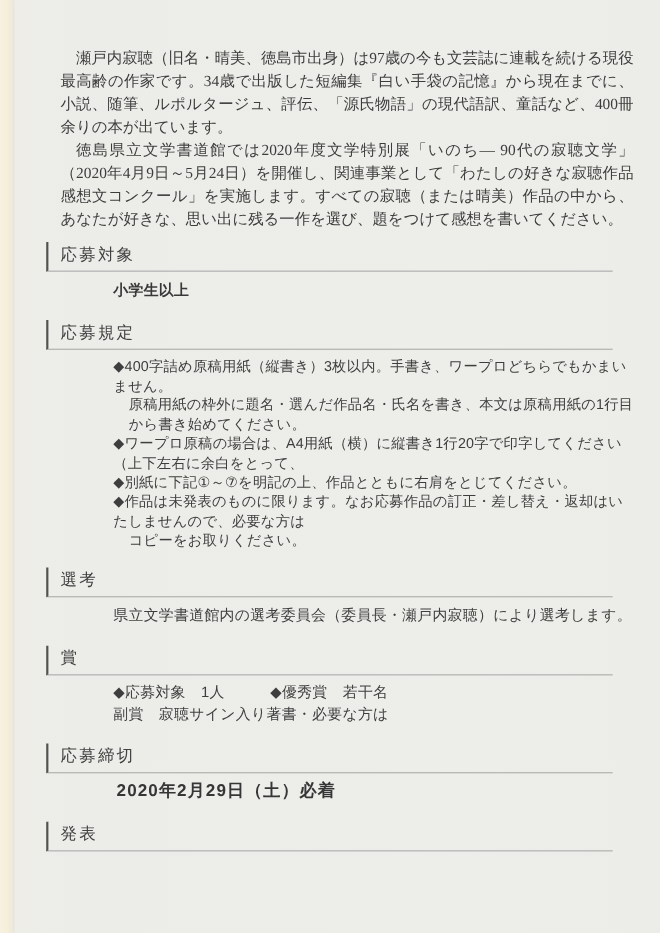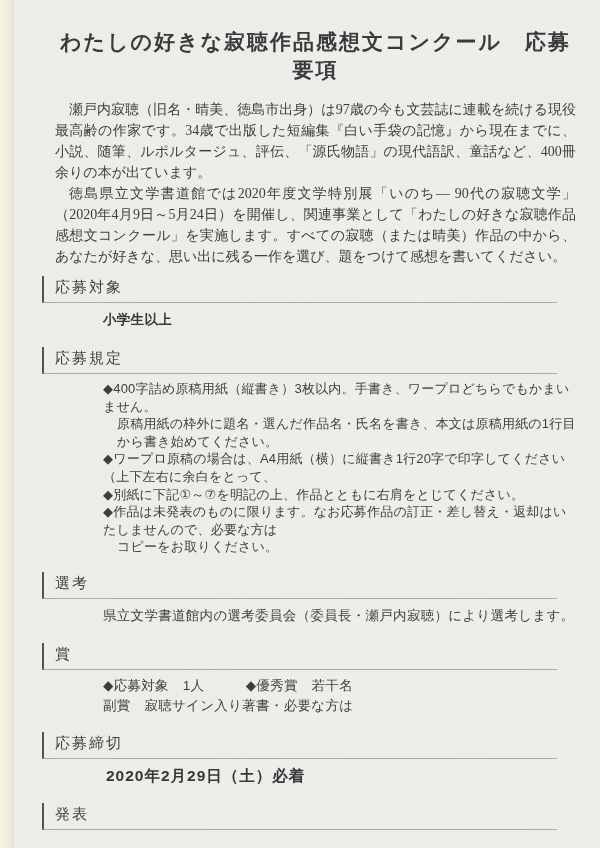--- a/index.html
+++ b/index.html
@@ -60,21 +60,20 @@
   }
 </style>
 </head>
 <body>
 
 <div class="page">
   <div class="scan-edge"></div>
 
   <div class="content">
 
-    <h1 class="title">わたしの好きな寂聴作品感想文コンクール　応募要項</h1>
 
     <p class="intro">瀬戸内寂聴（旧名・晴美、徳島市出身）は97歳の今も文芸誌に連載を続ける現役最高齢の作家です。34歳で出版した短編集『白い手袋の記憶』から現在までに、小説、随筆、ルポルタージュ、評伝、「源氏物語」の現代語訳、童話など、400冊余りの本が出ています。</p>
     <p class="intro">徳島県立文学書道館では2020年度文学特別展「いのち― 90代の寂聴文学」（2020年4月9日～5月24日）を開催し、関連事業として「わたしの好きな寂聴作品感想文コンクール」を実施します。すべての寂聴（または晴美）作品の中から、あなたが好きな、思い出に残る一作を選び、題をつけて感想を書いてください。</p>
 
     <div class="section first">
       <div class="sec-head">
         <h2>応募対象</h2>
       </div>
       <div class="sec-body">
         <p class="line bold-line">小学生以上</p>

